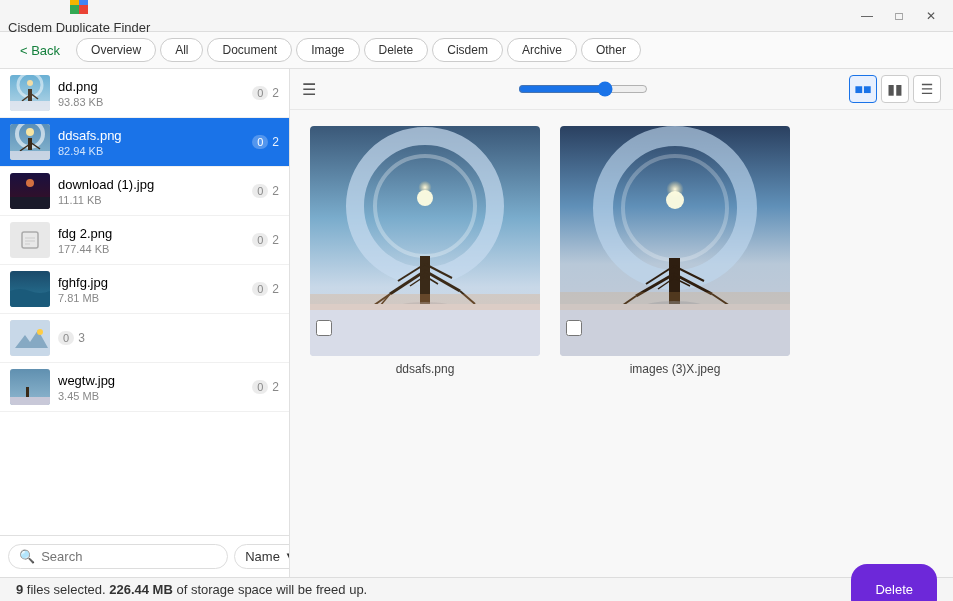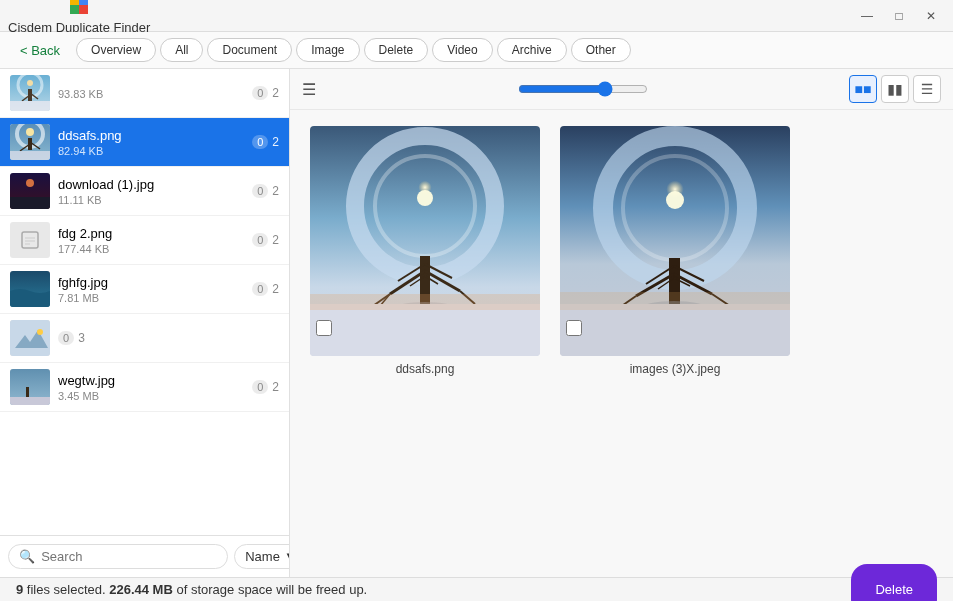--- a/index.html
+++ b/index.html
@@ -169,21 +169,21 @@
 </div>
 
 <div class="nav-bar">
   <button class="back-btn">&lt; Back</button>
   <div class="nav-tabs">
     <button class="nav-tab">Overview</button>
     <button class="nav-tab">All</button>
     <button class="nav-tab">Document</button>
     <button class="nav-tab">Image</button>
     <button class="nav-tab">Delete</button>
-    <button class="nav-tab">Video</button>
+    <button class="nav-tab">Cisdem</button>
     <button class="nav-tab">Archive</button>
     <button class="nav-tab">Other</button>
   </div>
 </div>
 
 <div class="main">
 
   <div class="sidebar">
     <div class="file-list">
 
@@ -199,20 +199,21 @@
             <rect width="40" height="36" fill="url(#sky1)"></rect>
             <ellipse cx="20" cy="10" rx="12" ry="12" fill="none" stroke="rgba(255,255,255,0.5)" stroke-width="3"></ellipse>
             <circle cx="20" cy="8" r="3" fill="#ffe0a0" opacity="0.9"></circle>
             <rect x="18" y="14" width="4" height="12" fill="#4a3a2a"></rect>
             <line x1="20" y1="20" x2="12" y2="26" stroke="#4a3a2a" stroke-width="1.5"></line>
             <line x1="20" y1="18" x2="28" y2="24" stroke="#4a3a2a" stroke-width="1.5"></line>
             <rect y="26" width="40" height="10" fill="#e8e8f0" opacity="0.8"></rect>
           </svg>
         </div>
         <div class="file-info">
+          <div class="file-name">dd.png</div>
           <div class="file-size">93.83 KB</div>
         </div>
         <div class="file-counts">
           <span class="count-badge">0</span>
           <span>2</span>
         </div>
       </div>
 
       <div class="file-item selected">
         <div class="file-thumb">

